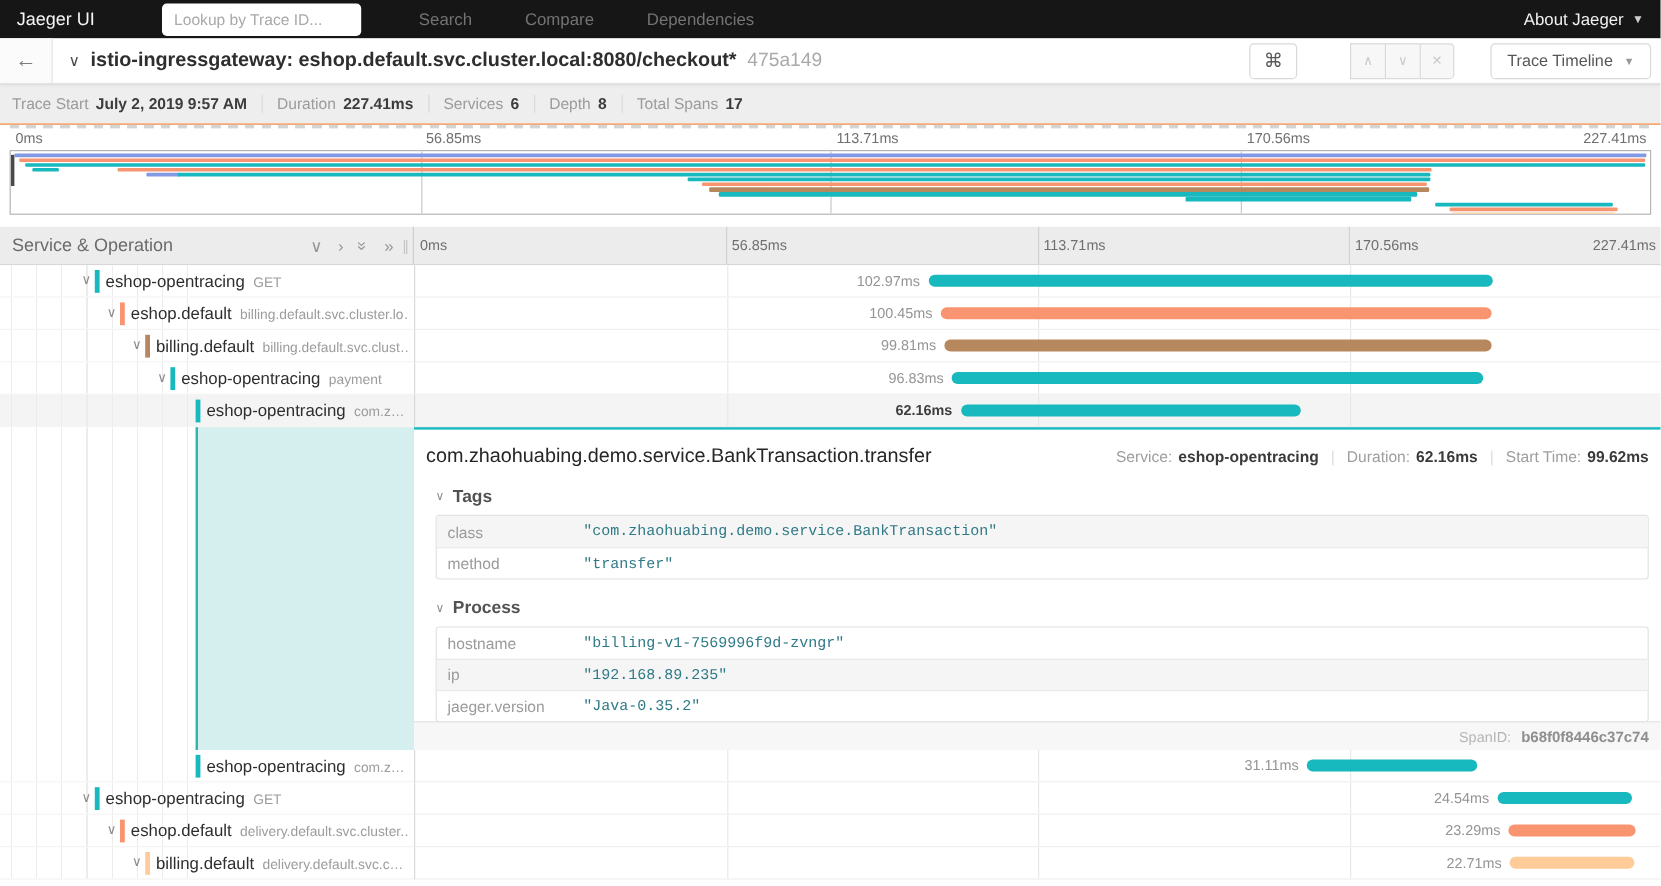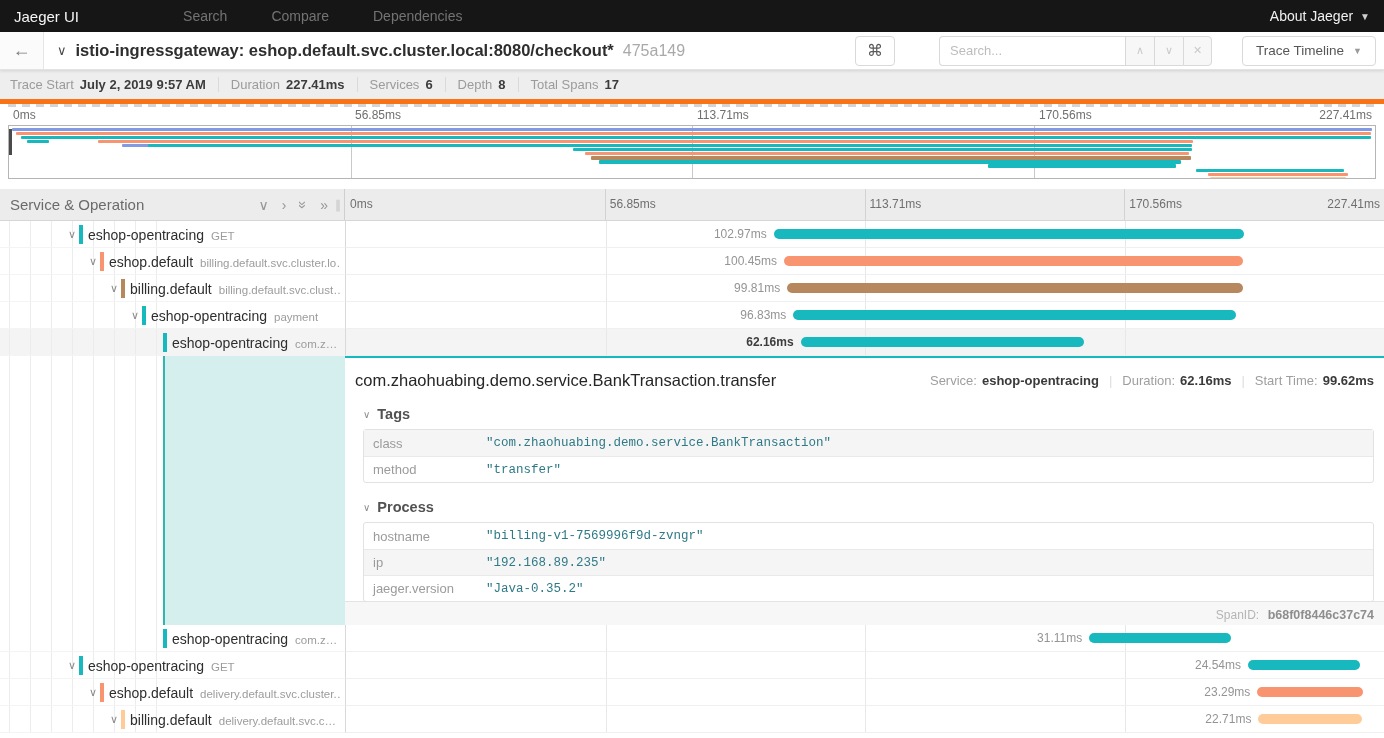--- a/index.html
+++ b/index.html
@@ -28,21 +28,21 @@
   .kbd-btn { width:40px; height:30px; border:1px solid #d9d9d9; border-radius:4px; background:#fff; color:#5a5a5a; font-size:16px; display:flex; align-items:center; justify-content:center; cursor:pointer; }
   .search-group { display:flex; margin-left:44px; }
   .th-search { width:186px; height:30px; border:1px solid #d9d9d9; border-right:none; border-radius:4px 0 0 4px; padding:0 10px; font-size:13px; color:#444; outline:none; }
   .th-search::placeholder { color:#bdbdbd; }
   .mini-btn { width:29px; height:30px; border:1px solid #d9d9d9; border-right:none; background:#f7f7f7; color:#c9c9c9; font-size:11px; display:flex; align-items:center; justify-content:center; cursor:pointer; }
   .mini-btn:last-child { border-right:1px solid #d9d9d9; border-radius:0 4px 4px 0; }
   .view-btn { margin-left:30px; height:30px; border:1px solid #d9d9d9; border-radius:4px; background:#fff; padding:0 13px; font-size:13.5px; color:#565656; display:flex; align-items:center; gap:9px; cursor:pointer; }
   .view-btn .chev { font-size:9px; color:#9a9a9a; }
 
   
-  .trace-info { height:34px; background:#eeeeee; border-bottom:5px solid #f97316; display:flex; align-items:center; padding:0 10px; }
+  .trace-info { height:34px; background:#eeeeee; border-bottom:1px solid #f97316; display:flex; align-items:center; padding:0 10px; }
   .info-item { display:flex; align-items:baseline; padding:0 12px; border-right:1px solid #dadada; }
   .info-item:first-child { padding-left:0; }
   .info-item:last-child { border-right:none; }
   .info-label { color:#9b9b9b; font-size:13px; margin-right:6px; }
   .info-value { color:#3c3c3c; font-size:13px; font-weight:bold; }
 
   
   .minimap { background:#fff; padding:0 8px; }
   .mm-ticks { height:3px; background:repeating-linear-gradient(90deg,#d4d4d4 0 8px, transparent 8px 14px); }
   .mm-ruler { position:relative; height:18px; }
@@ -111,20 +111,21 @@
   .spanid-label { font-size:12px; color:#b5b5b5; margin-right:4px; }
   .spanid-value { font-size:12.5px; color:#8e8e8e; font-weight:bold; }
 </style>
 </head>
 <body>
 
 <div id="app">
 
   <div class="navbar">
     <div class="brand">Jaeger UI</div>
+    <input class="lookup" placeholder="Lookup by Trace ID..." style="">
     <div class="nav-menu" id="nav-menu">
         <div class="nav-item">Search</div>
         <div class="nav-item">Compare</div>
         <div class="nav-item">Dependencies</div>
       </div>
     <div class="nav-spacer"></div>
     <div class="about">
       <span>About Jaeger</span>
       <span class="chev">▼</span>
     </div>
@@ -135,21 +136,20 @@
       <span>←</span>
     </div>
     <span class="title-chev">∨</span>
     <span class="trace-title">istio-ingressgateway: eshop.default.svc.cluster.local:8080/checkout*</span>
     <span class="trace-id">475a149</span>
     <div class="th-right">
       <button class="kbd-btn">
         <span>⌘</span>
       </button>
       <div class="search-group">
-        <input class="th-search" placeholder="Search..." style="">
         <div class="mini-btn">
             <span>∧</span>
           </div>
         <div class="mini-btn">
             <span>∨</span>
           </div>
         <div class="mini-btn">
             <span>✕</span>
           </div>
       </div>

